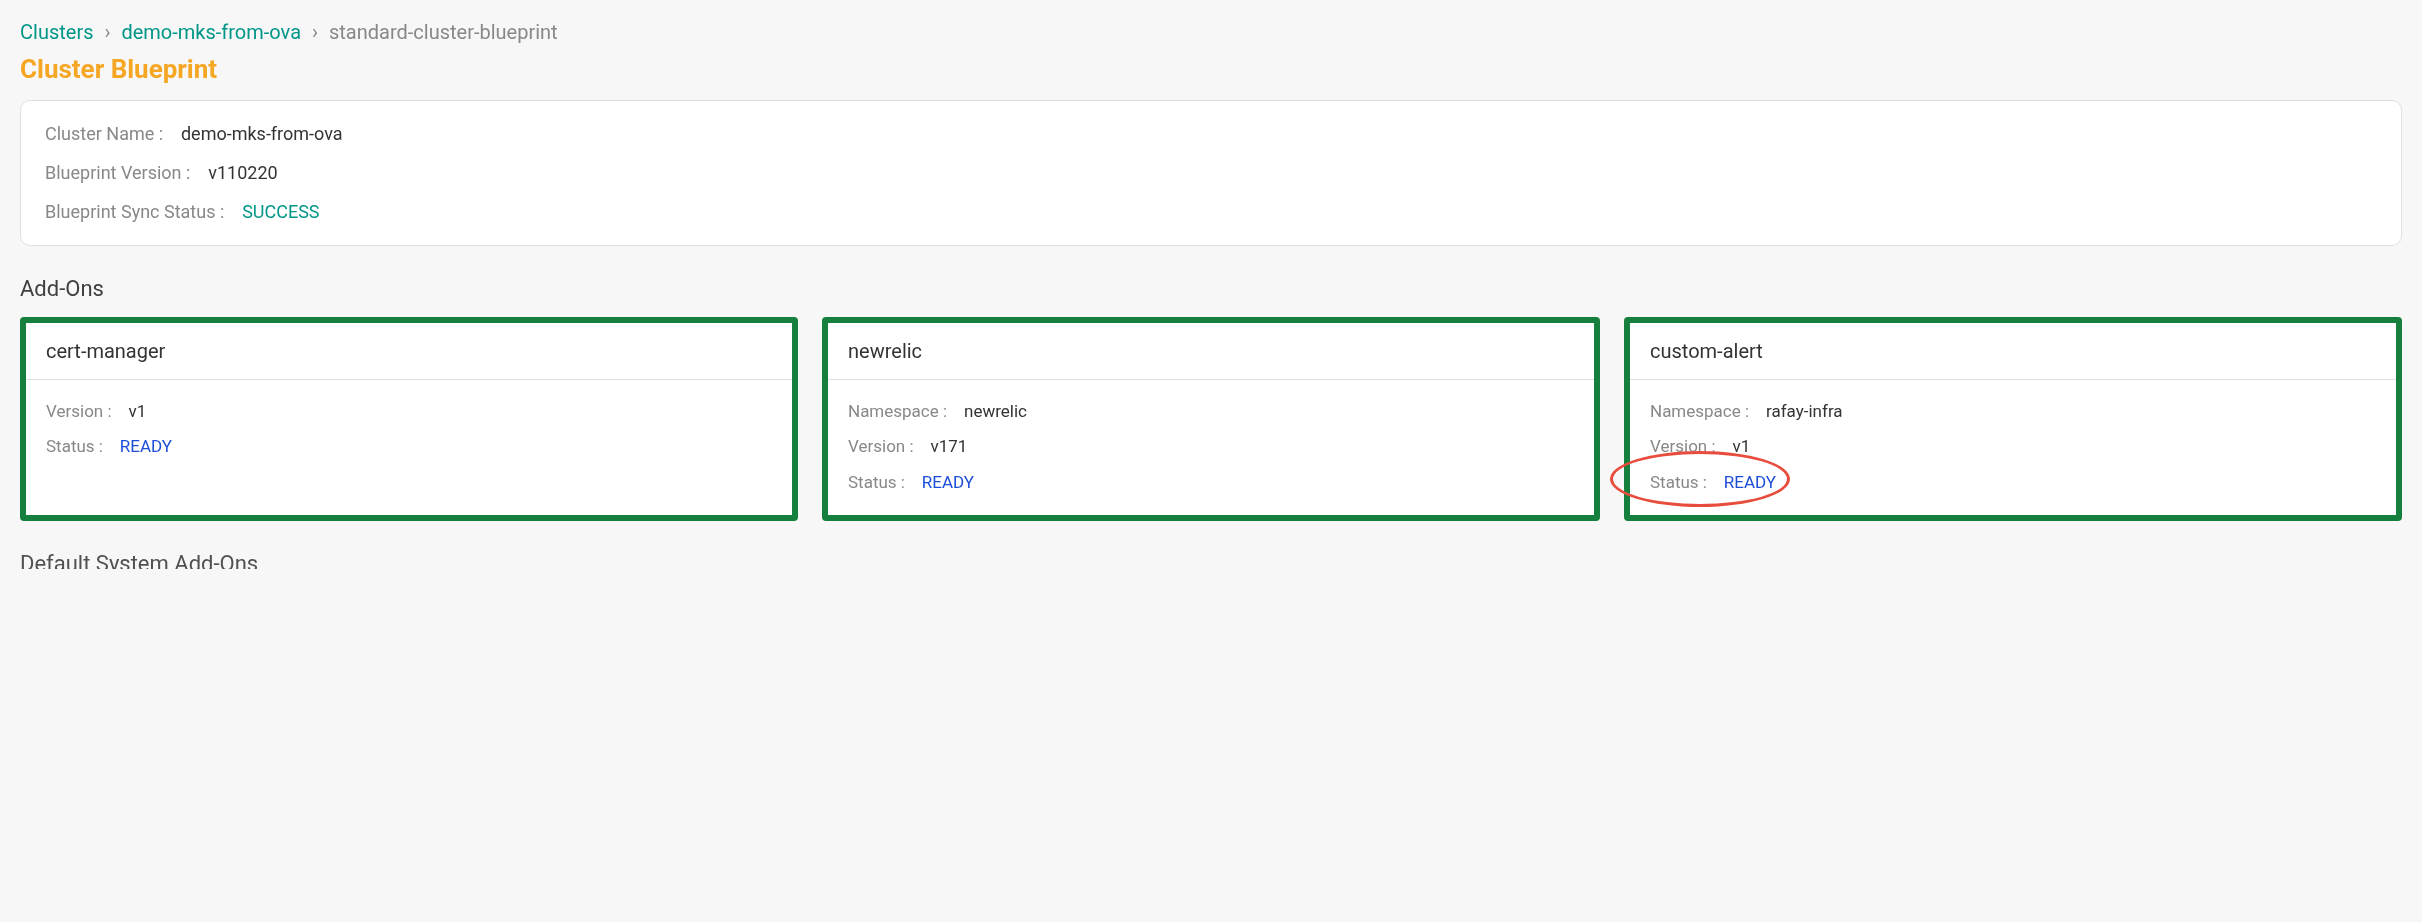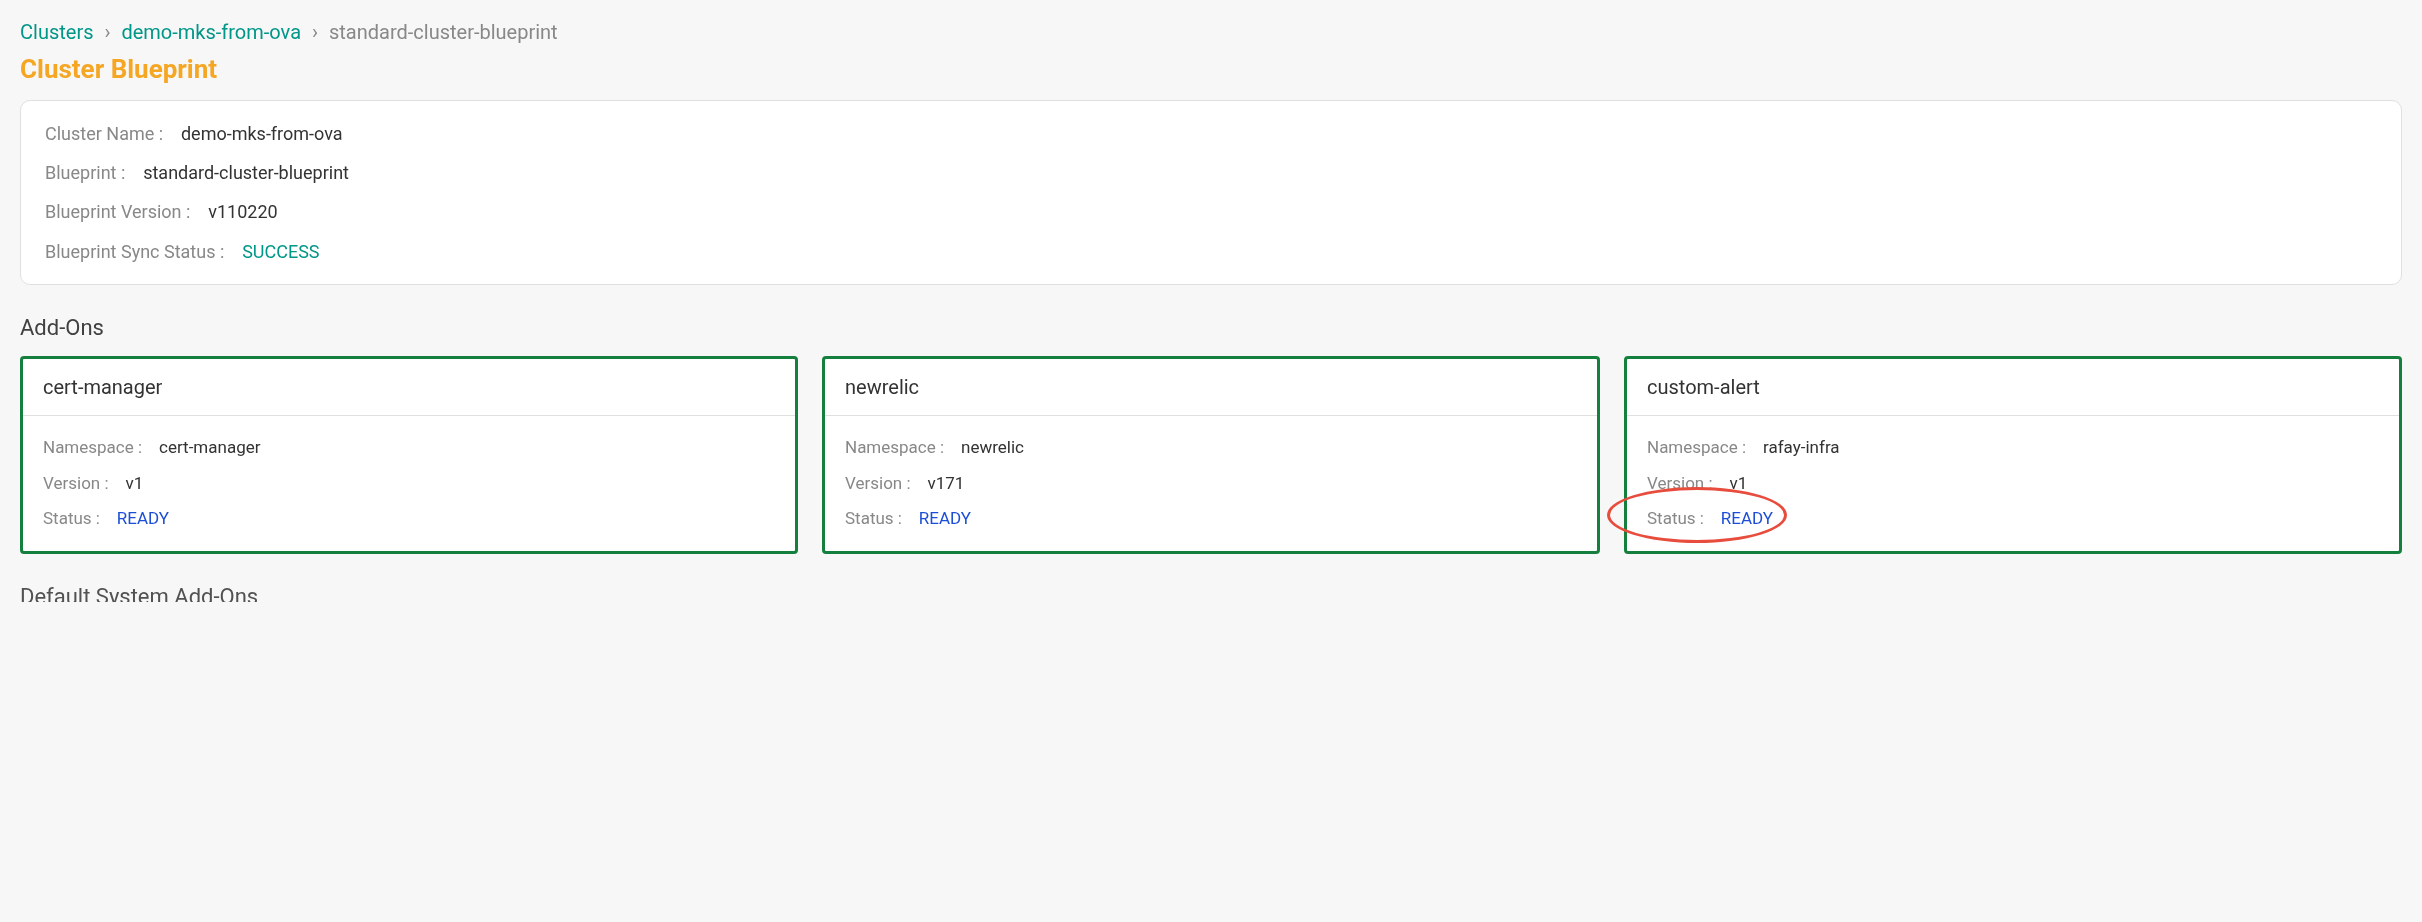--- a/index.html
+++ b/index.html
@@ -67,21 +67,21 @@
       margin-top: 28px;
     }
     .addon-grid {
       display: grid;
       grid-template-columns: repeat(3, 1fr);
       gap: 24px;
       margin-bottom: 30px;
     }
     .addon-card {
       background: #fff;
-      border: 3px solid #15803d;
+      border: 6px solid #15803d;
       border-radius: 4px;
       position: relative;
     }
     .addon-header {
       padding: 16px 20px;
       border-bottom: 1px solid #e0e0e0;
     }
     .addon-title {
       font-size: 20px;
       color: #333;
@@ -127,25 +127,20 @@
 
 <h1 class="page-title">Cluster Blueprint</h1>
 
 <div class="info-card">
   <div class="info-row">
     <span class="info-label">Cluster Name :</span>
     <span>&nbsp;&nbsp;</span>
     <span class="info-value">demo-mks-from-ova</span>
   </div>
   <div class="info-row">
-    <span class="info-label">Blueprint :</span>
-    <span>&nbsp;&nbsp;</span>
-    <span class="info-value">standard-cluster-blueprint</span>
-  </div>
-  <div class="info-row">
     <span class="info-label">Blueprint Version :</span>
     <span>&nbsp;&nbsp;</span>
     <span class="info-value">v110220</span>
   </div>
   <div class="info-row">
     <span class="info-label">Blueprint Sync Status :</span>
     <span>&nbsp;&nbsp;</span>
     <span class="info-value-success">SUCCESS</span>
   </div>
 </div>
@@ -153,25 +148,20 @@
 <h2 class="section-heading">Add-Ons</h2>
 
 <div class="addon-grid">
 
   <div class="addon-card">
     <div class="addon-header">
       <div class="addon-title">cert-manager</div>
     </div>
     <div class="addon-body">
       <div class="addon-row">
-        <span class="addon-label">Namespace :</span>
-        <span>&nbsp;&nbsp;</span>
-        <span class="addon-value">cert-manager</span>
-      </div>
-      <div class="addon-row">
         <span class="addon-label">Version :</span>
         <span>&nbsp;&nbsp;</span>
         <span class="addon-value">v1</span>
       </div>
       <div class="addon-row">
         <span class="addon-label">Status :</span>
         <span>&nbsp;&nbsp;</span>
         <span class="addon-value-ready">READY</span>
       </div>
     </div>

